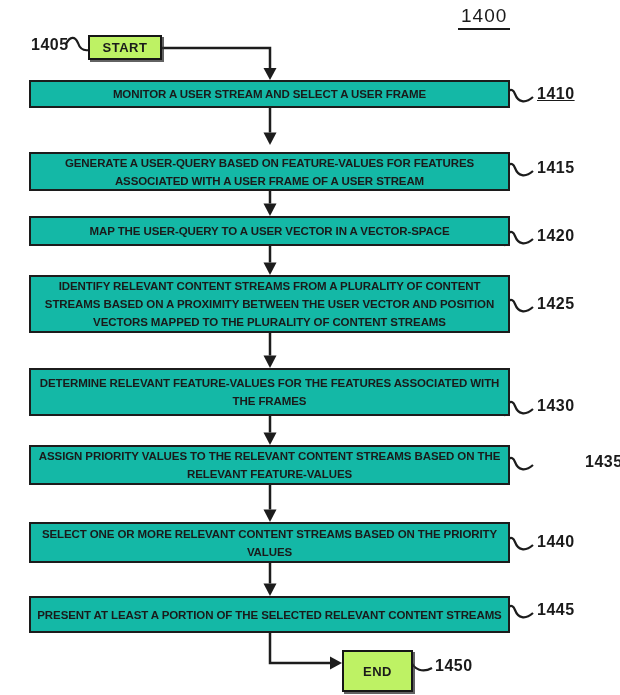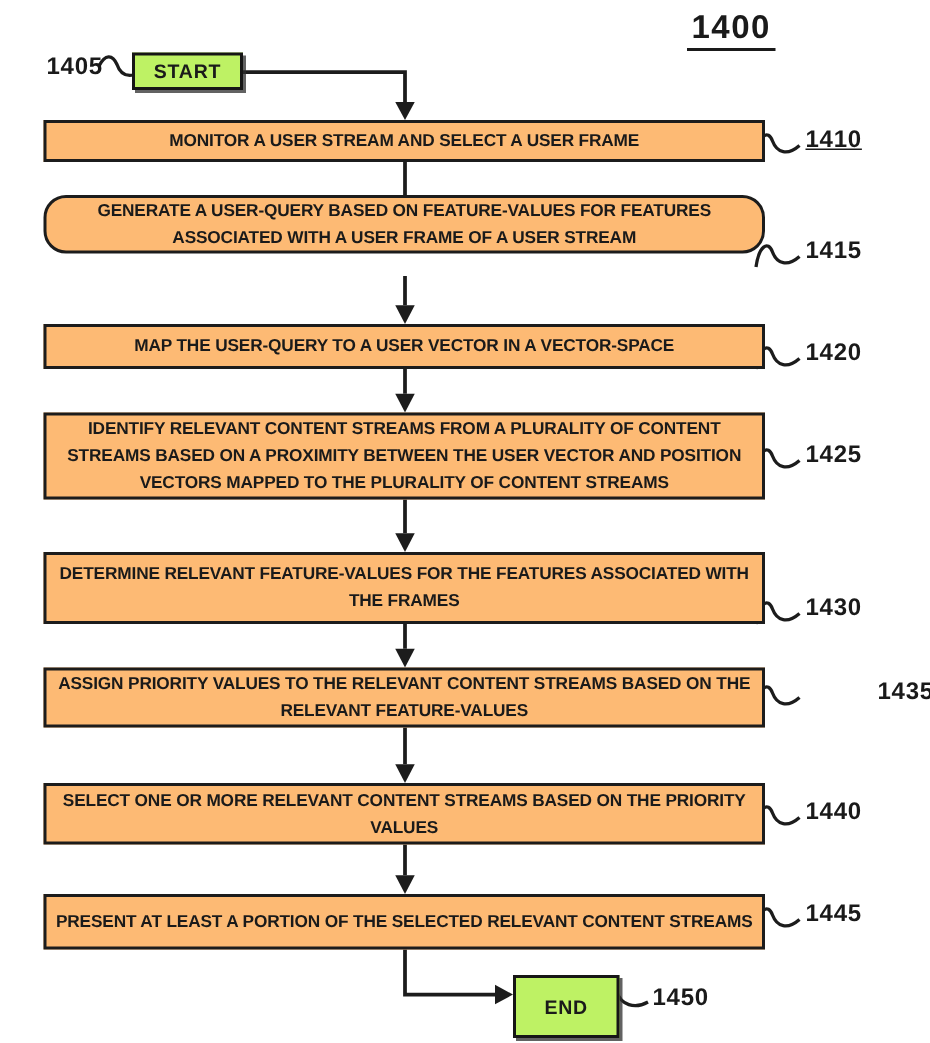--- a/index.html
+++ b/index.html
@@ -7,45 +7,45 @@
     position:relative; width:620px; height:695px; background:#ffffff;
     font-family:"Liberation Sans", sans-serif; color:#1a1a1a; overflow:hidden;
   }
   .overlay { position:absolute; left:0; top:0; width:620px; height:695px; }
   .overlay path { stroke:#1c1c1c; stroke-width:2.5; fill:none; }
   .overlay path.leader { stroke-width:2.2; }
   .overlay polygon { fill:#1c1c1c; stroke:none; }
 
   .fig-title {
     position:absolute; left:458px; top:5px;
-    font-size:22px; font-weight:bold; letter-spacing:1px;
+    font-size:19px; font-weight:normal; letter-spacing:1px;
     border-bottom:2.5px solid #1a1a1a; padding:0 3px 1px 3px;
   }
 
   .terminal {
     position:absolute; box-sizing:border-box; background:#bef264;
     border:2.5px solid #161616; box-shadow:2px 2px 0 rgba(45,45,45,.75);
     display:flex; align-items:center; justify-content:center;
     font-size:13px; font-weight:bold; letter-spacing:0.5px;
   }
   #start-box { left:88px; top:35px; width:74px; height:25px; }
   #end-box   { left:342px; top:650px; width:71px; height:42px; }
 
   .step {
     position:absolute; left:29px; width:481px; box-sizing:border-box;
-    background:#fdba74; border:2px solid #1c1c1c;
+    background:#14b8a6; border:2px solid #1c1c1c;
     display:flex; flex-direction:column; align-items:center; justify-content:center;
     text-align:center;
   }
   .step .line {
     white-space:nowrap; font-size:11.5px; font-weight:600;
     line-height:18px; letter-spacing:-0.1px;
   }
   #s1410 { top:80px;  height:28px; }
-  #s1415 { top:130px; height:39px;border-radius:15px; }
+  #s1415 { top:152px; height:39px; }
   #s1420 { top:216px; height:30px; }
   #s1425 { top:275px; height:58px; }
   #s1430 { top:368px; height:48px; }
   #s1435 { top:445px; height:40px; }
   #s1440 { top:522px; height:41px; }
   #s1445 { top:596px; height:37px; }
 
   .ref {
     position:absolute; font-size:16px; font-weight:bold; letter-spacing:0.5px;
   }

